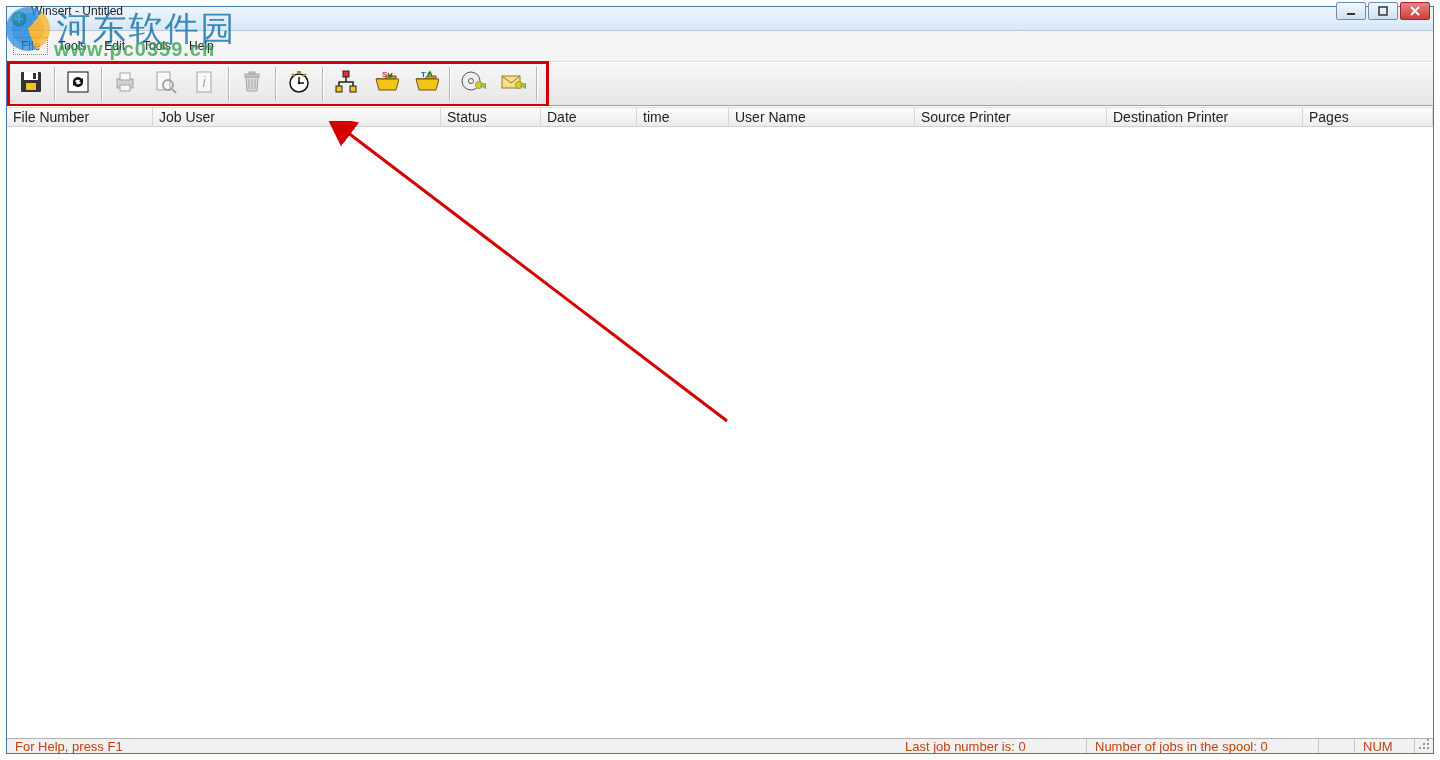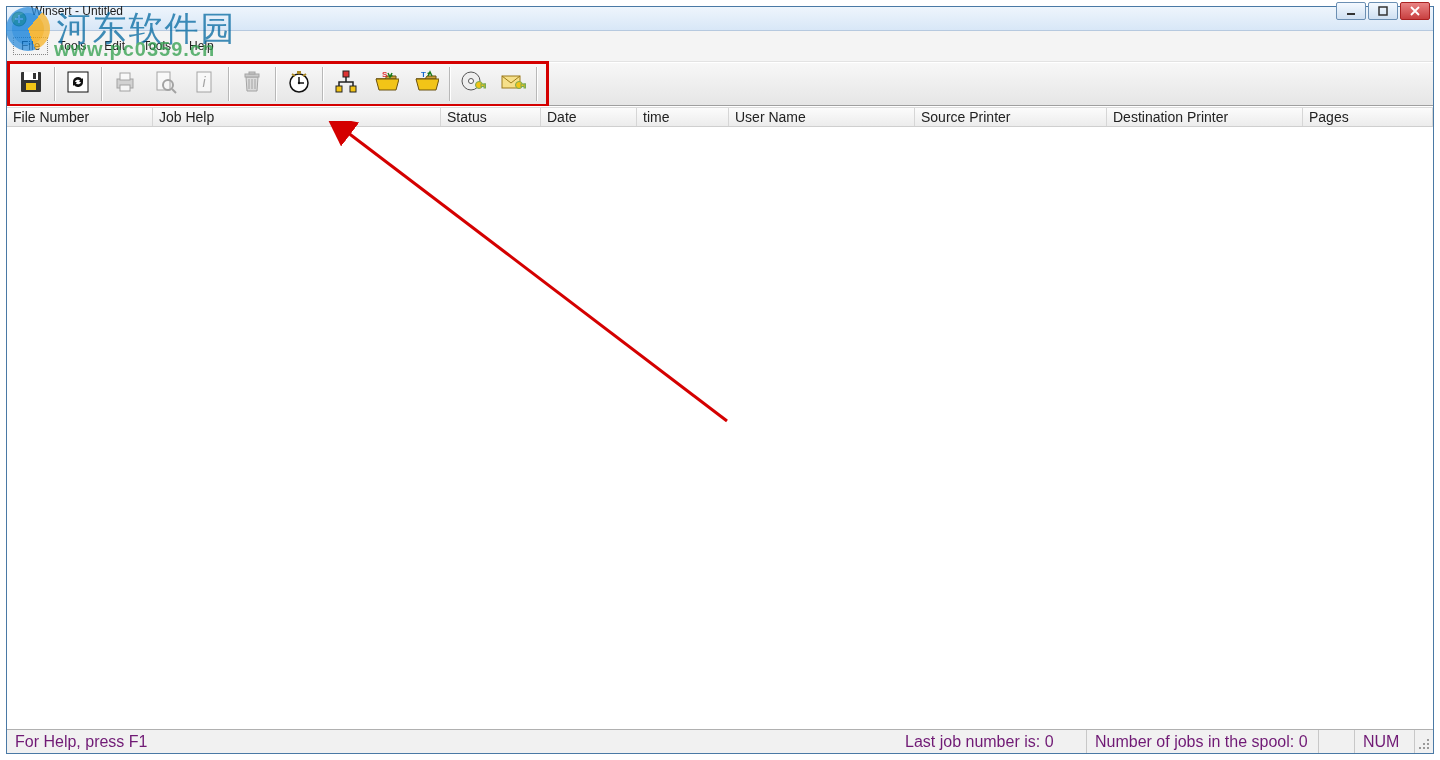--- a/index.html
+++ b/index.html
@@ -82,22 +82,22 @@
   }
   .list-body {
     position:absolute; top:20px; left:0; right:0; bottom:0; background:#fff; overflow:auto;
   }
 
   
   .annot-arrow { position:absolute; pointer-events:none; }
 
   
   .statusbar {
-    height:24px; border-top:1px solid #b0b0b0; background:#f1f1f1;
-    display:flex; align-items:stretch; font-size:16px; color:#701a75;
+    height:15px; border-top:1px solid #b0b0b0; background:#f1f1f1;
+    display:flex; align-items:stretch; font-size:13px; color:#c2410c;
   }
   .statusbar .cell { border-right:1px solid #c8c8c8; display:flex; align-items:center; padding:0 8px; }
   .statusbar .grip {
     width:18px; display:flex; align-items:flex-end; justify-content:flex-end; padding:2px;
   }
 </style>
 </head>
 <body>
 
 <div class="watermark">
@@ -263,21 +263,21 @@
       </div>
     </div>
     <div class="tb-sep"></div>
 
     <div class="annot-box"></div>
   </div>
 
   <div class="list-area">
     <div class="list-header">
       <div class="col" style="width:146px">File Number</div>
-      <div class="col" style="width:288px">Job Help</div>
+      <div class="col" style="width:288px">Job User</div>
       <div class="col" style="width:100px">Status</div>
       <div class="col" style="width:96px">Date</div>
       <div class="col" style="width:92px">time</div>
       <div class="col" style="width:186px">User Name</div>
       <div class="col" style="width:192px">Source Printer</div>
       <div class="col" style="width:196px">Destination Printer</div>
       <div class="col" style="flex:1">Pages</div>
     </div>
     <div class="list-body"></div>
 

